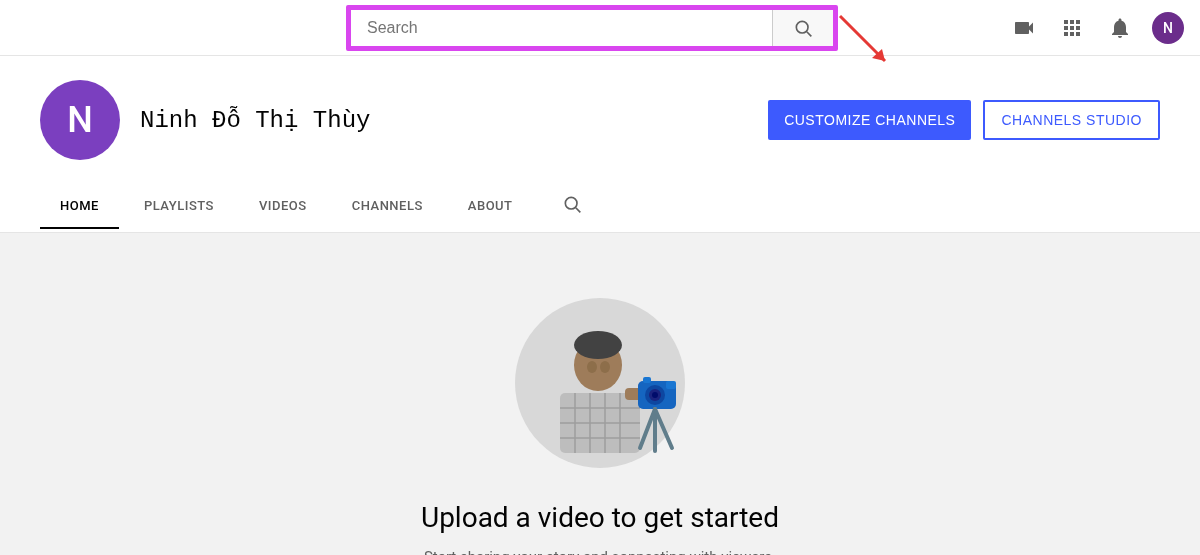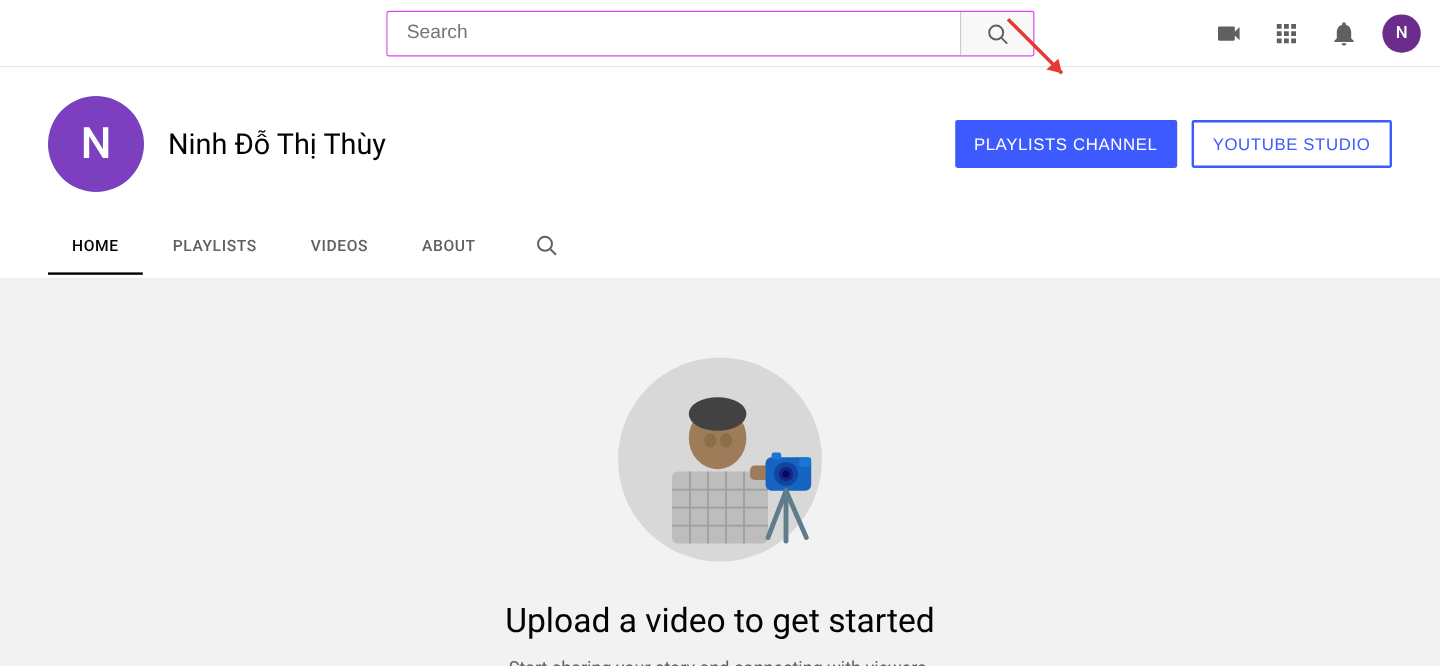--- a/index.html
+++ b/index.html
@@ -12,24 +12,24 @@
       justify-content: space-between;
       padding: 8px 16px;
       background: #fff;
       border-bottom: 1px solid #e5e5e5;
       height: 56px;
     }
     .nav-left { width: 160px; }
     .search-container {
       display: flex;
       align-items: center;
-      border: 1px solid #d946ef;
+      border: 5px solid #d946ef;
       border-radius: 2px;
       overflow: hidden;
-      width: 540px;
+      width: 492px;
       justify-content: flex-end;
     }
     .search-input {
       border: none;
       outline: none;
       padding: 8px 16px;
       font-size: 16px;
       width: 100%;
       color: #030303;
       background: #fff;
@@ -98,20 +98,21 @@
       align-items: center;
       justify-content: center;
       color: #fff;
       font-size: 36px;
       font-weight: 500;
     }
     .channel-name {
       font-size: 24px;
       font-weight: 400;
       color: #030303;
+      font-family: Liberation Mono, monospace;
     }
     .channel-actions {
       display: flex;
       gap: 12px;
     }
     .btn-customize {
       background: #3d5afe;
       color: #fff;
       border: none;
       padding: 10px 16px;
@@ -238,29 +239,30 @@
   </svg>
 </div>
 
 <div class="channel-header">
   <div class="channel-info">
     <div class="channel-left">
       <div class="channel-avatar">N</div>
       <span class="channel-name">Ninh Đỗ Thị Thùy</span>
     </div>
     <div class="channel-actions">
-      <button class="btn-customize">PLAYLISTS CHANNEL</button>
-      <button class="btn-studio">YOUTUBE STUDIO</button>
+      <button class="btn-customize">CUSTOMIZE CHANNELS</button>
+      <button class="btn-studio">CHANNELS STUDIO</button>
     </div>
   </div>
 
   <div class="channel-tabs">
     <div class="tab-item active">HOME</div>
     <div class="tab-item">PLAYLISTS</div>
     <div class="tab-item">VIDEOS</div>
+    <div class="tab-item">CHANNELS</div>
     <div class="tab-item">ABOUT</div>
     <div class="tab-search">
       <svg width="20" height="20" viewBox="0 0 24 24" fill="none" stroke="#606060" stroke-width="2">
         <circle cx="11" cy="11" r="7"></circle>
         <line x1="16.5" y1="16.5" x2="22" y2="22"></line>
       </svg>
     </div>
   </div>
 </div>
 

